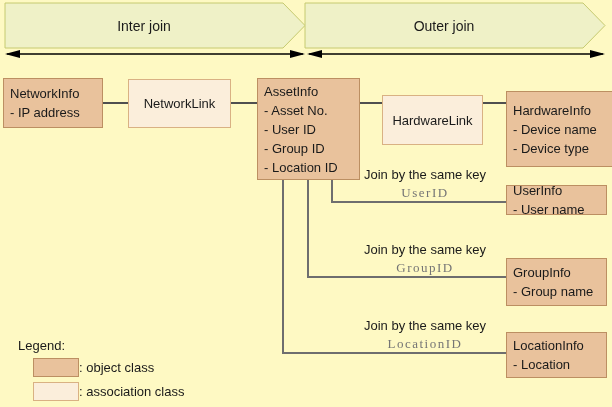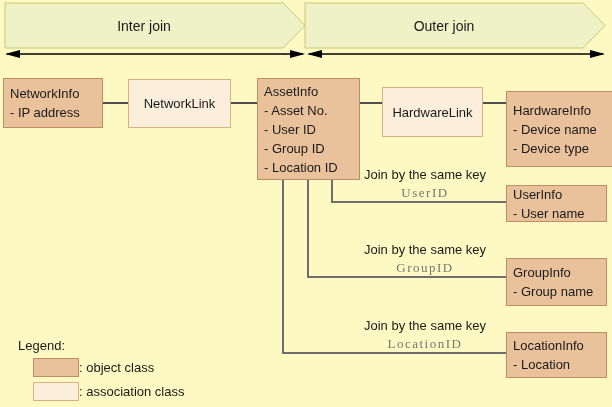--- a/index.html
+++ b/index.html
@@ -83,31 +83,31 @@
   </div>
 
   <div class="box object" style="left:257px;top:78px;width:103px;height:102px">
     <div class="box-title">AssetInfo</div>
     <div class="box-attr">- Asset No.</div>
     <div class="box-attr">- User ID</div>
     <div class="box-attr">- Group ID</div>
     <div class="box-attr">- Location ID</div>
   </div>
 
-  <div class="box association link" style="left:382px;top:87px;width:101px;height:50px">
+  <div class="box association link" style="left:382px;top:95px;width:101px;height:50px">
     <div class="box-title">HardwareLink</div>
   </div>
 
   <div class="box object" style="left:506px;top:91px;width:125px;height:76px">
     <div class="box-title">HardwareInfo</div>
     <div class="box-attr">- Device name</div>
     <div class="box-attr">- Device type</div>
   </div>
 
-  <div class="box object" style="left:506px;top:185px;width:101px;height:37px">
+  <div class="box object" style="left:506px;top:185px;width:101px;height:30px">
     <div class="box-title">UserInfo</div>
     <div class="box-attr">- User name</div>
   </div>
 
   <div class="box object" style="left:506px;top:258px;width:101px;height:48px">
     <div class="box-title">GroupInfo</div>
     <div class="box-attr">- Group name</div>
   </div>
 
   <div class="box object" style="left:506px;top:332px;width:101px;height:46px">

